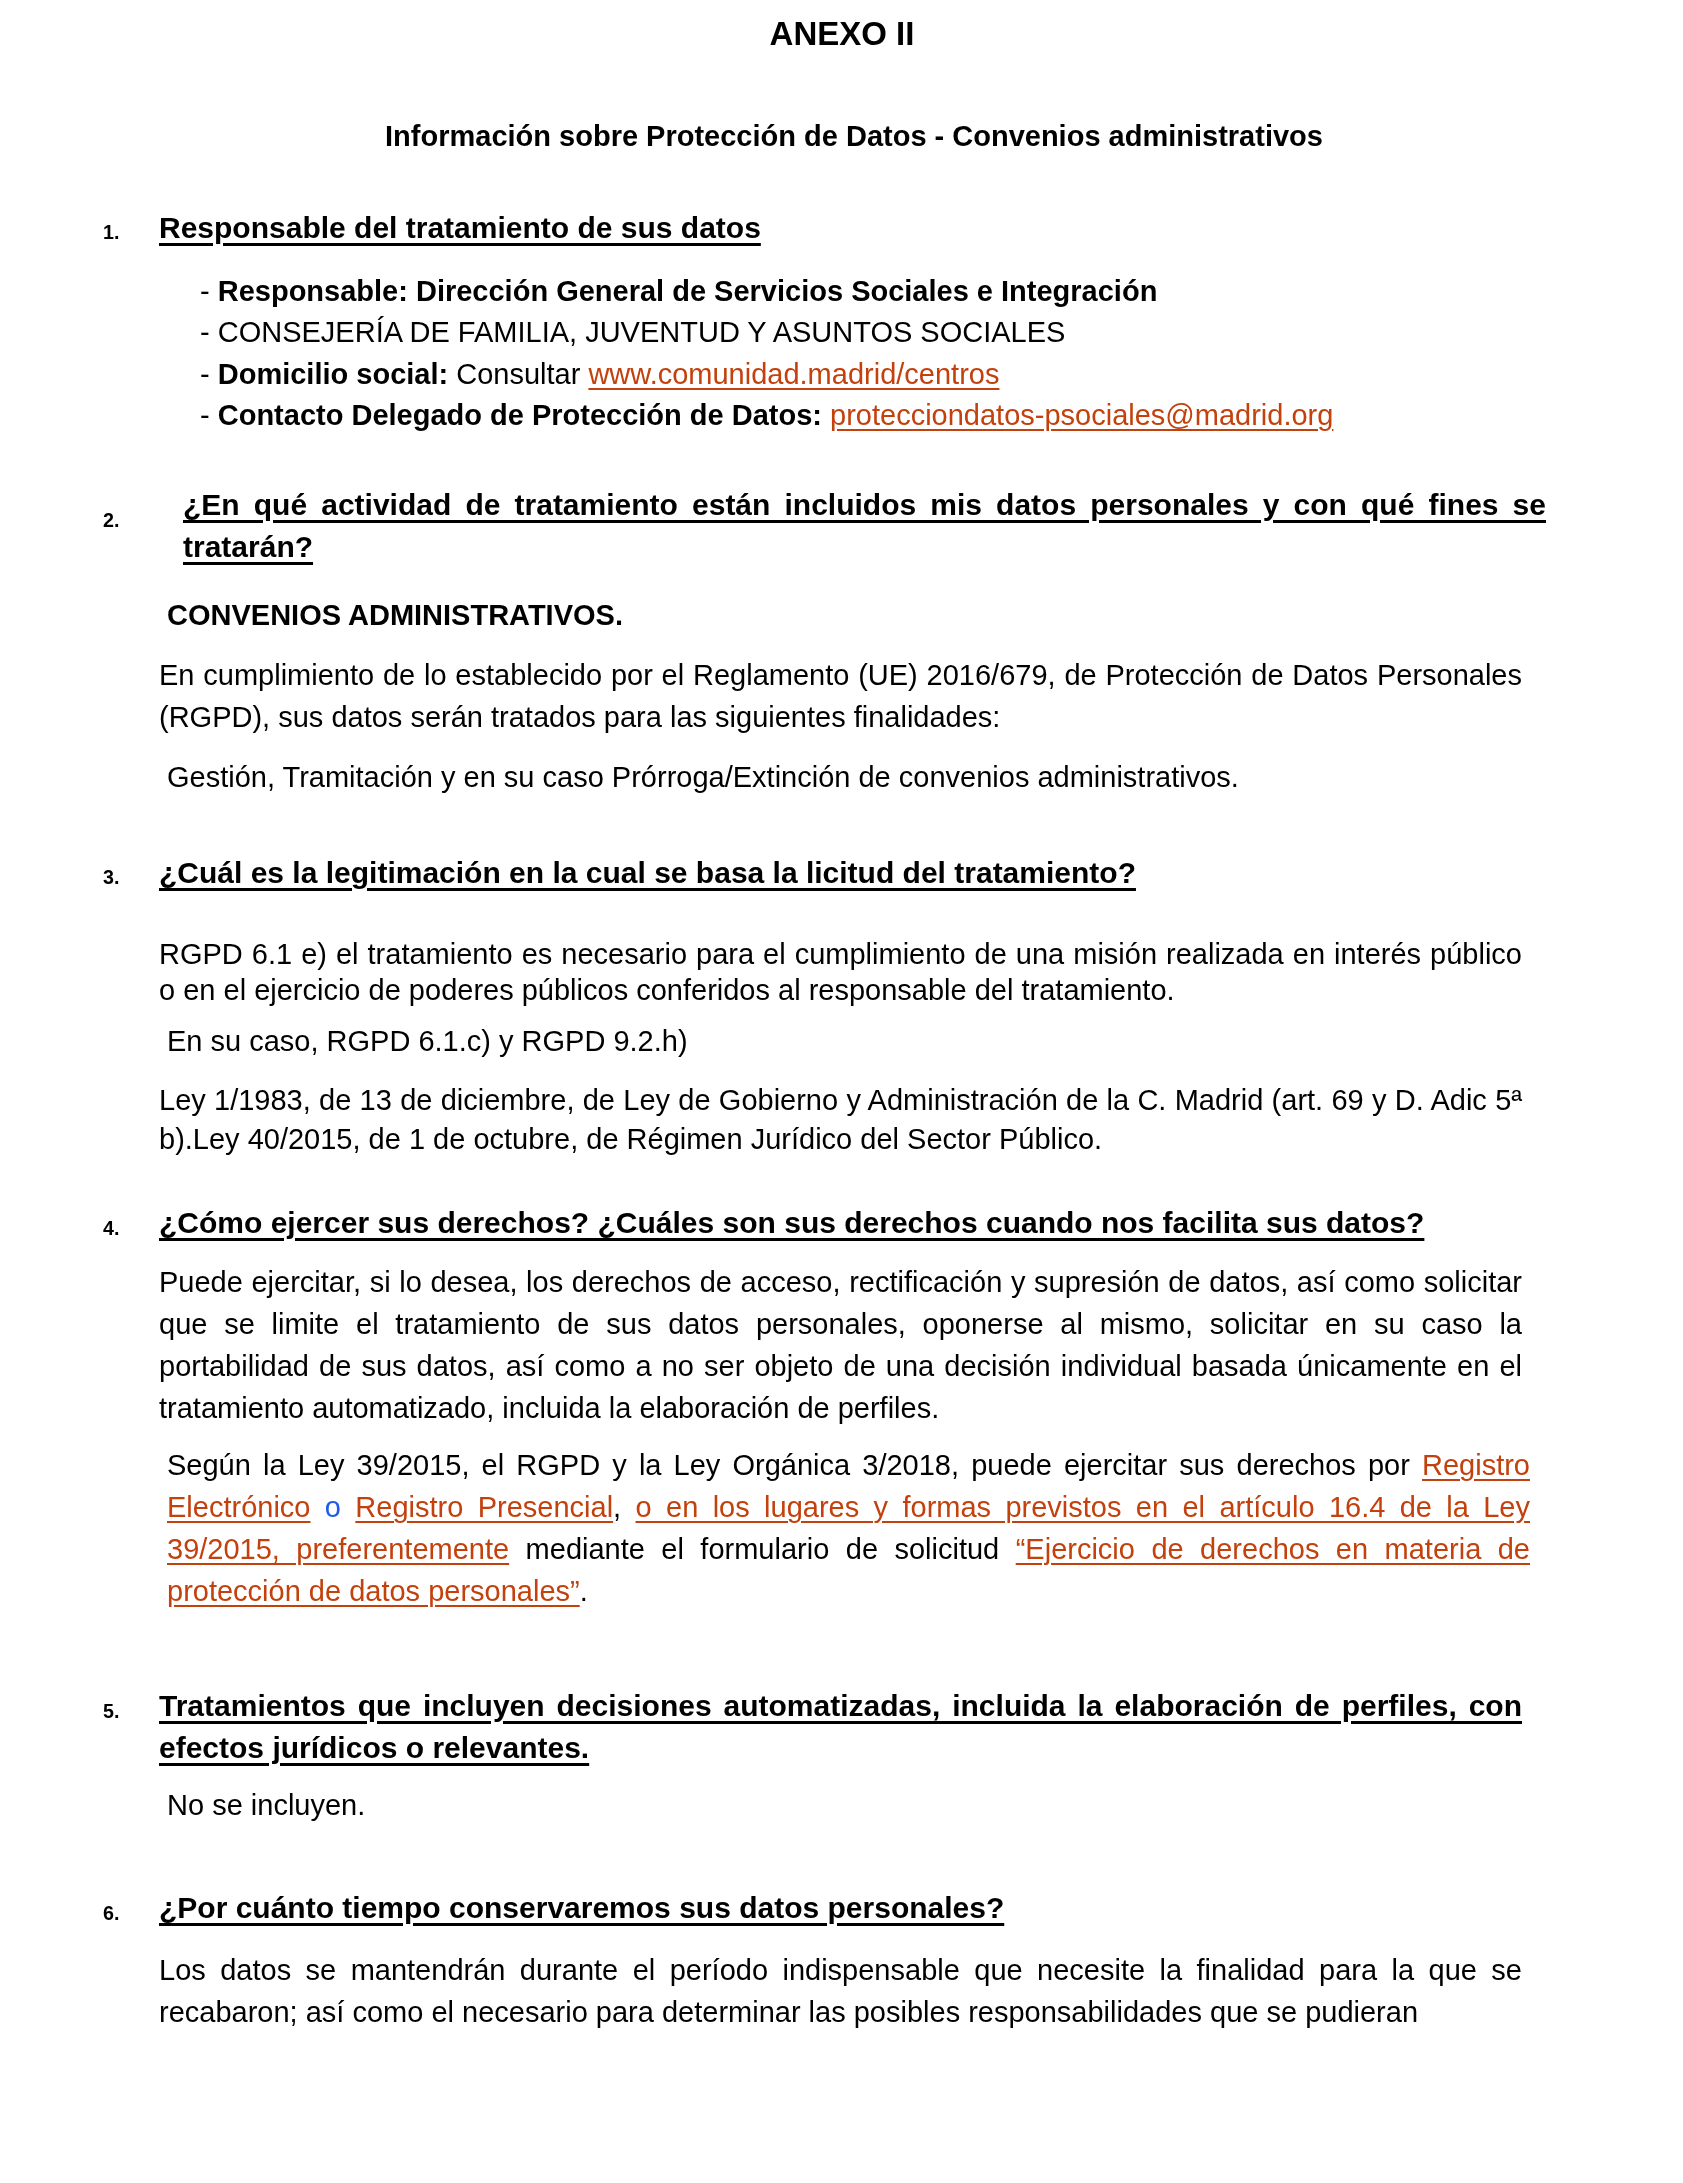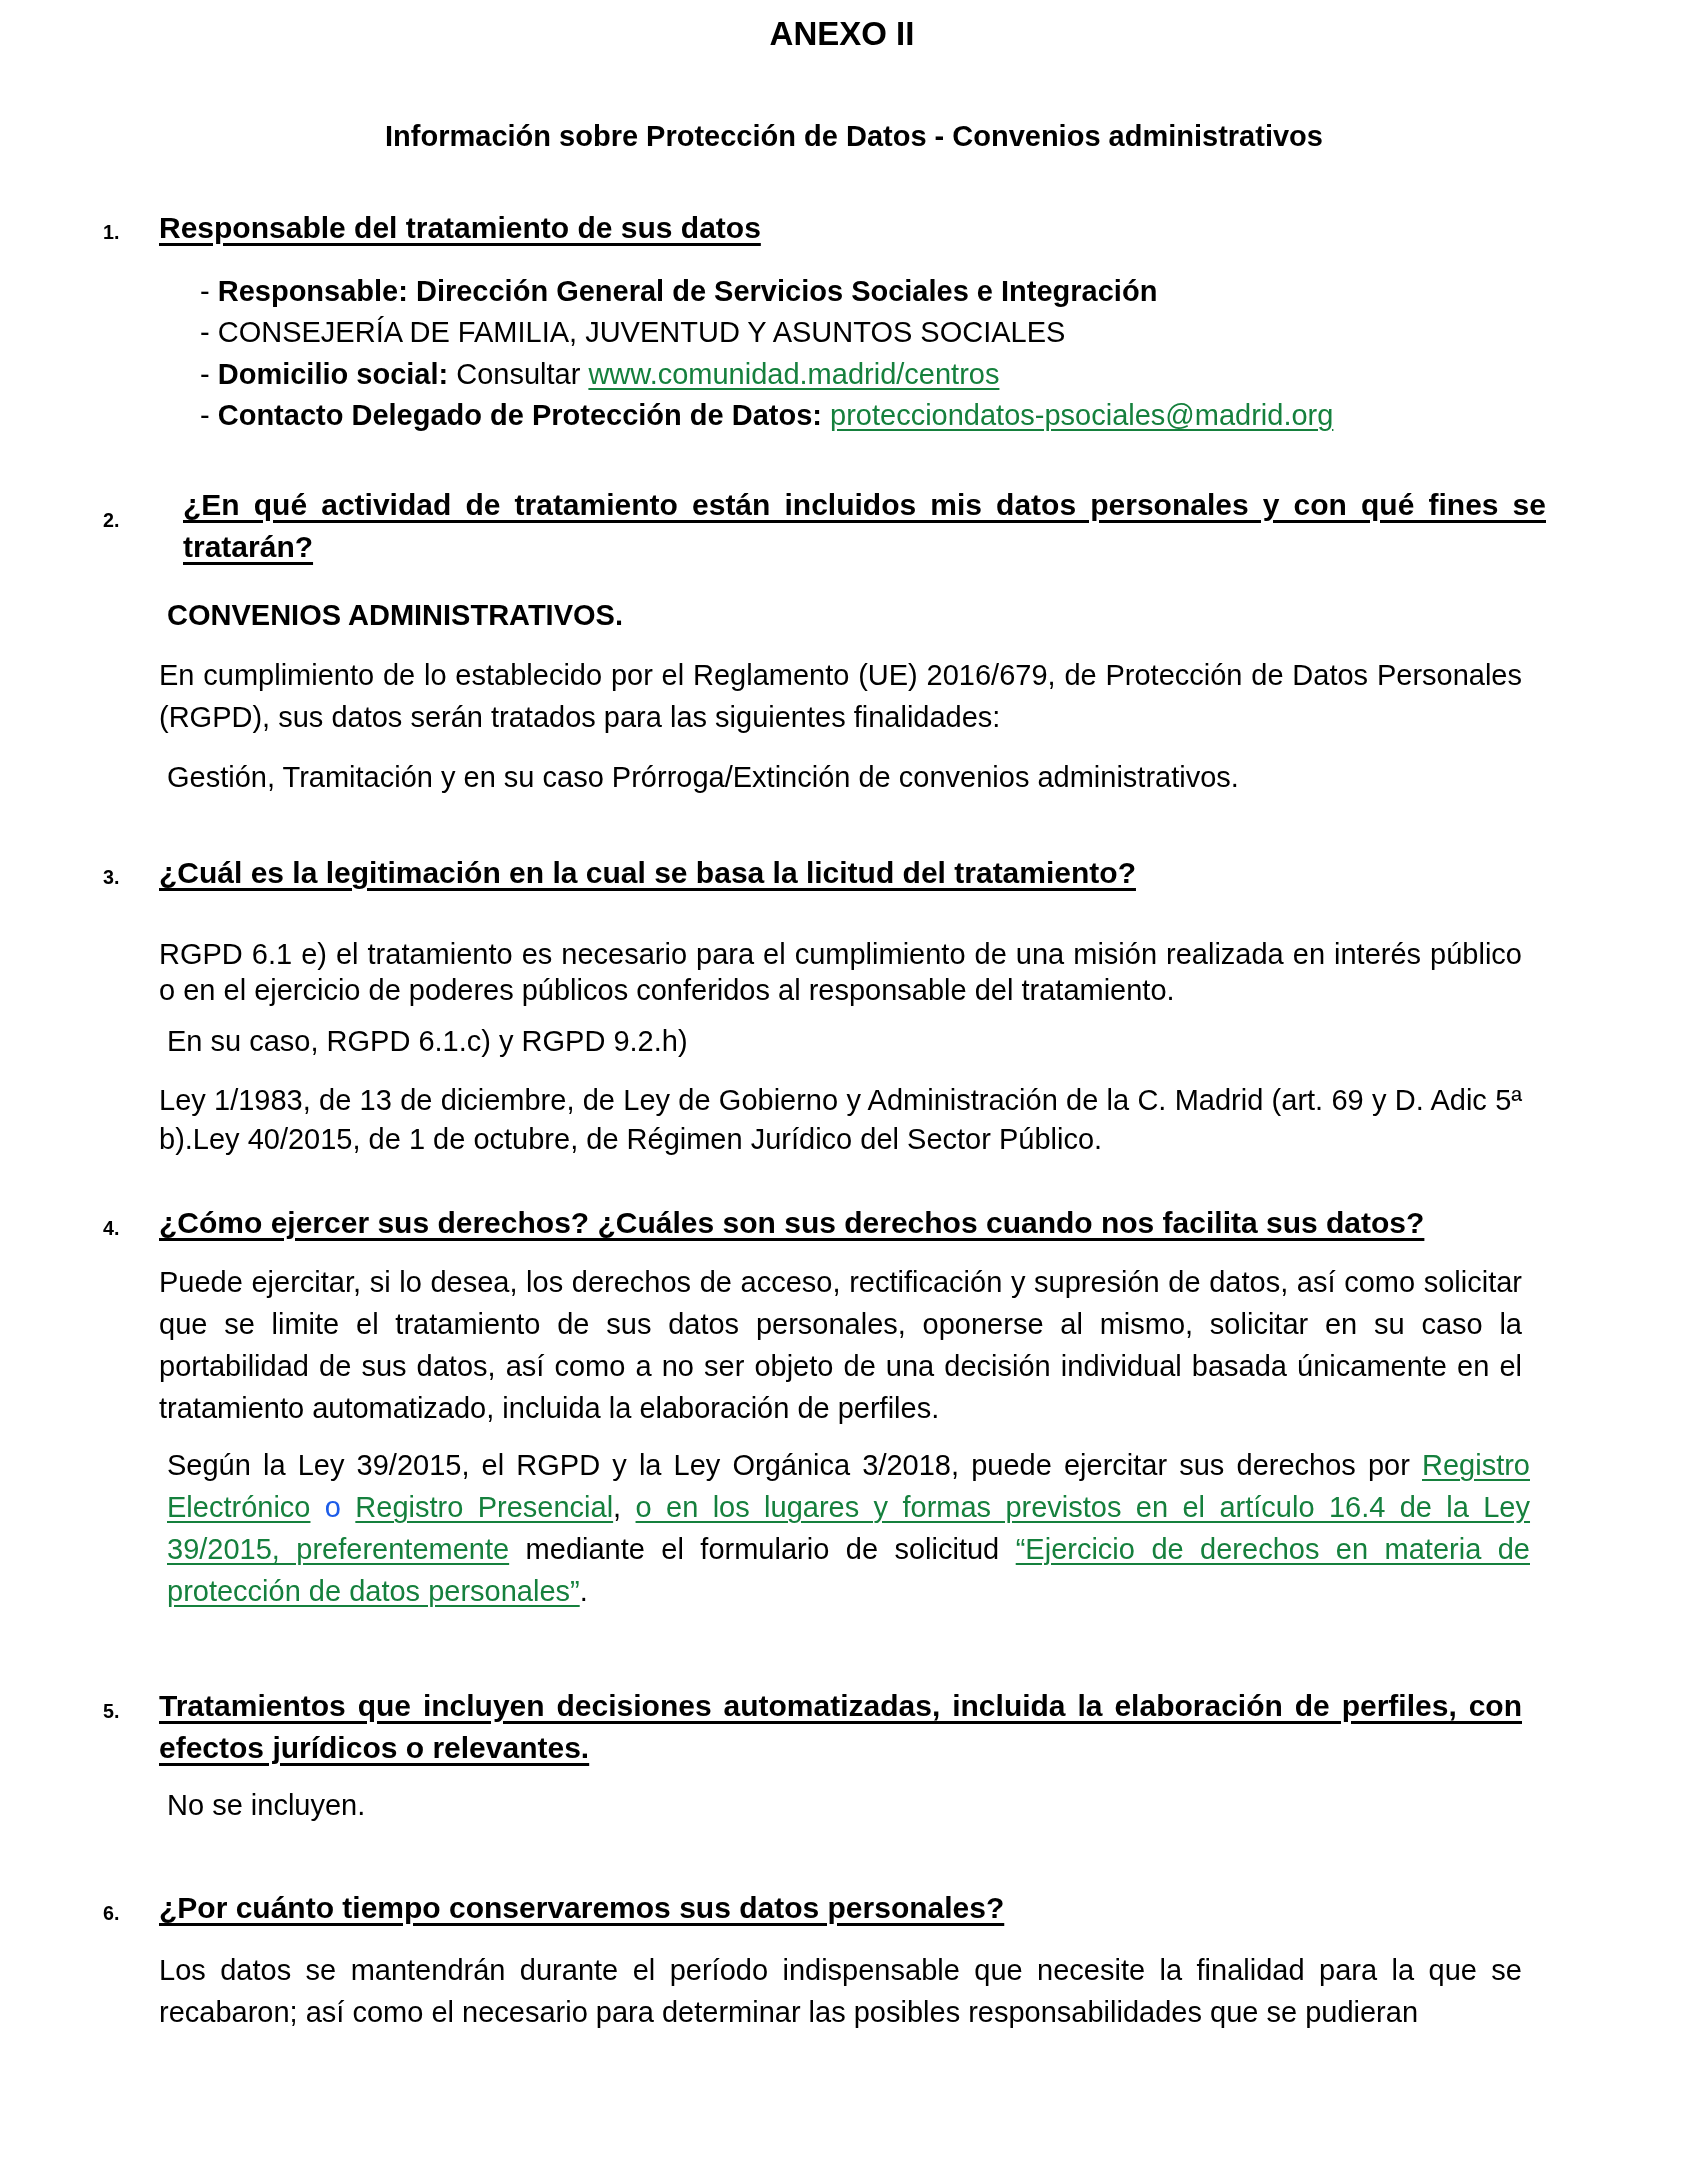--- a/index.html
+++ b/index.html
@@ -26,21 +26,21 @@
       text-decoration-thickness: 3px; text-underline-offset: 4.5px;
       text-align: justify; text-align-last: left;
     }
     .p {
       position: absolute; left: 159px; width: 1363px; font-size: 29px;
       line-height: 42px; text-align: justify;
     }
     .p.last { text-align-last: left; margin-left: 8px; }
     .bold { font-weight: bold; }
     .link {
-      color: #15803d; text-decoration: underline; text-decoration-thickness: 2.3px;
+      color: #c2410c; text-decoration: underline; text-decoration-thickness: 2.3px;
       text-underline-offset: 3.8px; cursor: pointer;
     }
     .bullet-line {
       position: absolute; left: 176px; font-size: 29px; line-height: 42px; white-space: nowrap; margin-left: 24px;
     }
   </style>
 </head>
 <body>
 
 <div class="page">

